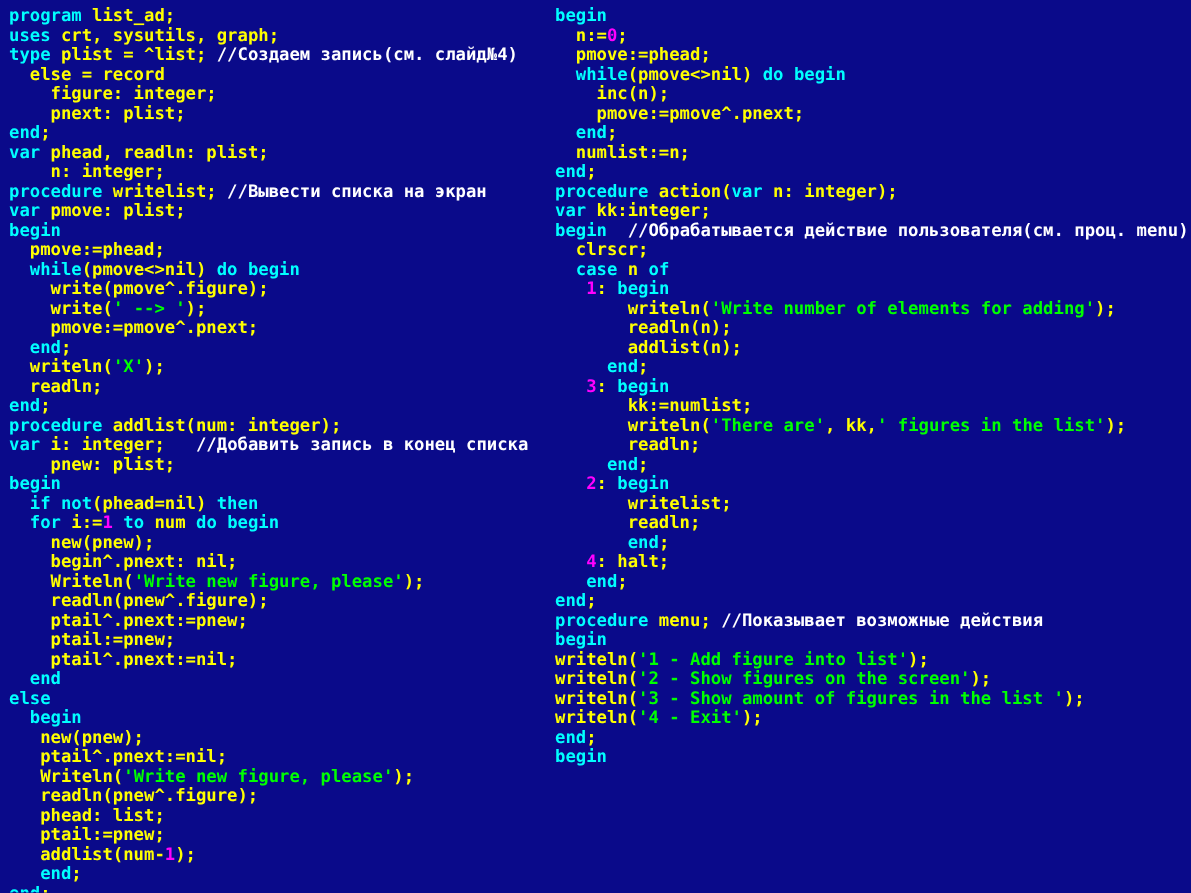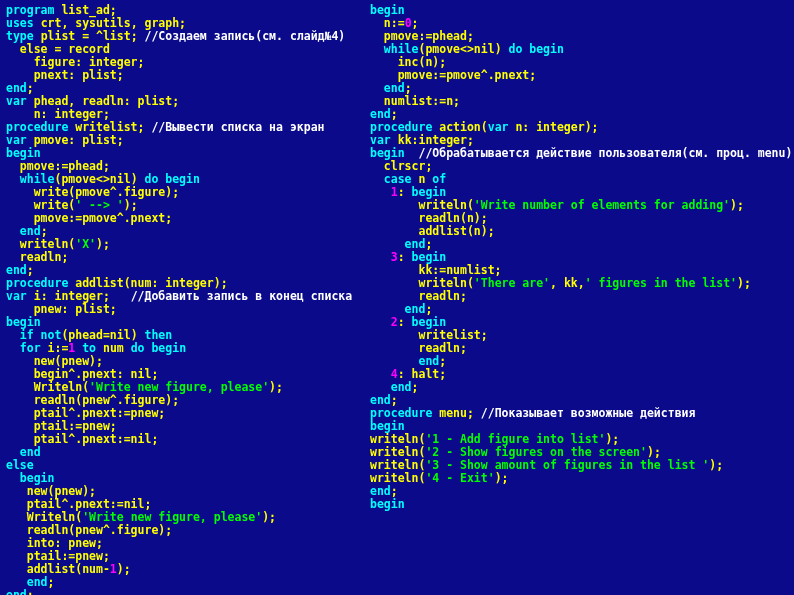--- a/index.html
+++ b/index.html
@@ -64,21 +64,21 @@
 <span class="id">    ptail^.pnext:=pnew;</span>
 <span class="id">    ptail:=pnew;</span>
 <span class="id">    ptail^.pnext:=nil;</span>
 <span class="kw">  end</span>
 <span class="kw">else</span>
 <span class="kw">  begin</span>
 <span class="id">   new(pnew);</span>
 <span class="id">   ptail^.pnext:=nil;</span>
 <span class="id">   Writeln(</span><span class="str">'Write new figure, please'</span><span class="id">);</span>
 <span class="id">   readln(pnew^.figure);</span>
-<span class="id">   into: pnew;</span>
+<span class="id">   phead: list;</span>
 <span class="id">   ptail:=pnew;</span>
 <span class="id">   addlist(num-</span><span class="num">1</span><span class="id">);</span>
 <span class="kw">   end</span><span class="id">;</span>
 <span class="kw">end</span><span class="id">;</span>
 
 
 
 </pre>
 </div>
 

